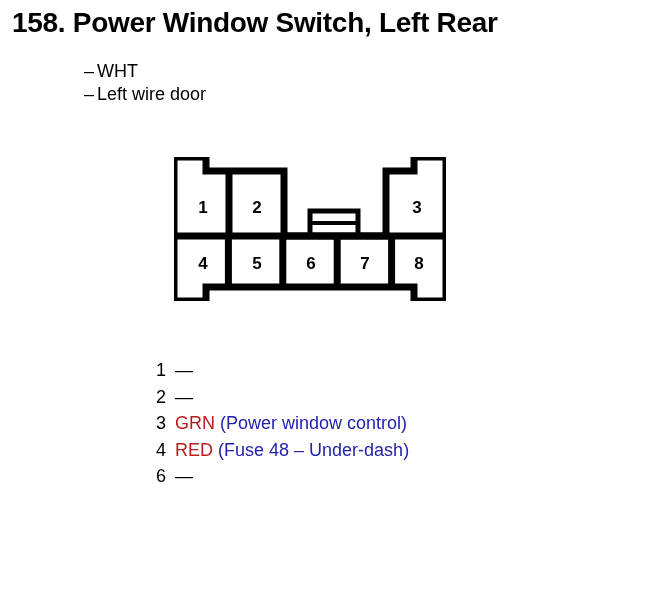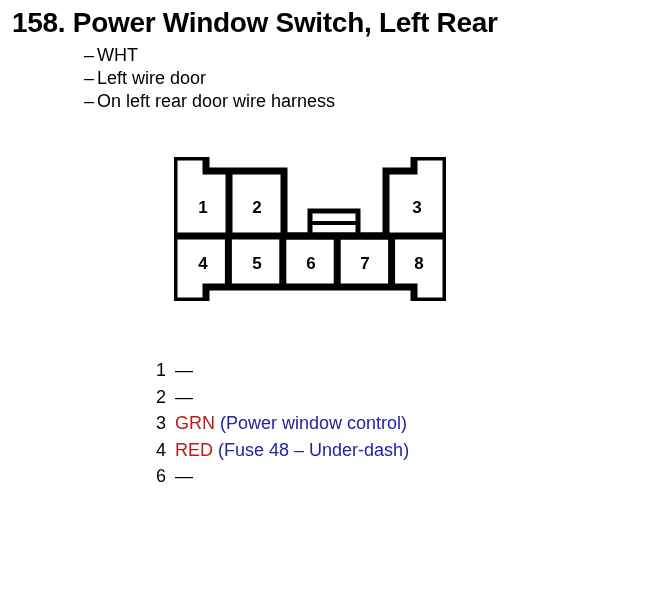--- a/index.html
+++ b/index.html
@@ -23,21 +23,21 @@
     top: 7px;
     font-size: 28px;
     font-weight: bold;
     letter-spacing: -0.3px;
     white-space: nowrap;
   }
 
   .subtitle-list {
     position: absolute;
     left: 84px;
-    top: 44px;
+    top: 60px;
     font-size: 18px;
     line-height: 23px;
   }
   .subtitle-row {
     white-space: nowrap;
   }
   .sub-dash {
     display: inline-block;
     width: 13px;
   }
@@ -92,23 +92,20 @@
 
 <div class="page-title">158. Power Window Switch, Left Rear</div>
 
 <div class="subtitle-list">
   <div class="subtitle-row">
     <span class="sub-dash">–</span><span>WHT</span>
   </div>
   <div class="subtitle-row">
     <span class="sub-dash">–</span><span>Left wire door</span>
   </div>
-  <div class="subtitle-row">
-    <span class="sub-dash">–</span><span>On left rear door wire harness</span>
-  </div>
 </div>
 
 <div class="connector">
   <svg width="272" height="144" viewBox="0 0 272 144" xmlns="http://www.w3.org/2000/svg">
 
     <path d="M 0,0 L 32,0 L 32,14 L 110,14 L 110,79 L 212,79 L 212,14 L 240,14 L 240,0 L 272,0
              L 272,144 L 240,144 L 240,130 L 32,130 L 32,144 L 0,144 Z" fill="none" stroke="#000000" stroke-width="7" stroke-linejoin="miter"></path>
 
     <line x1="0" y1="79" x2="272" y2="79" stroke="#000000" stroke-width="7"></line>
 

